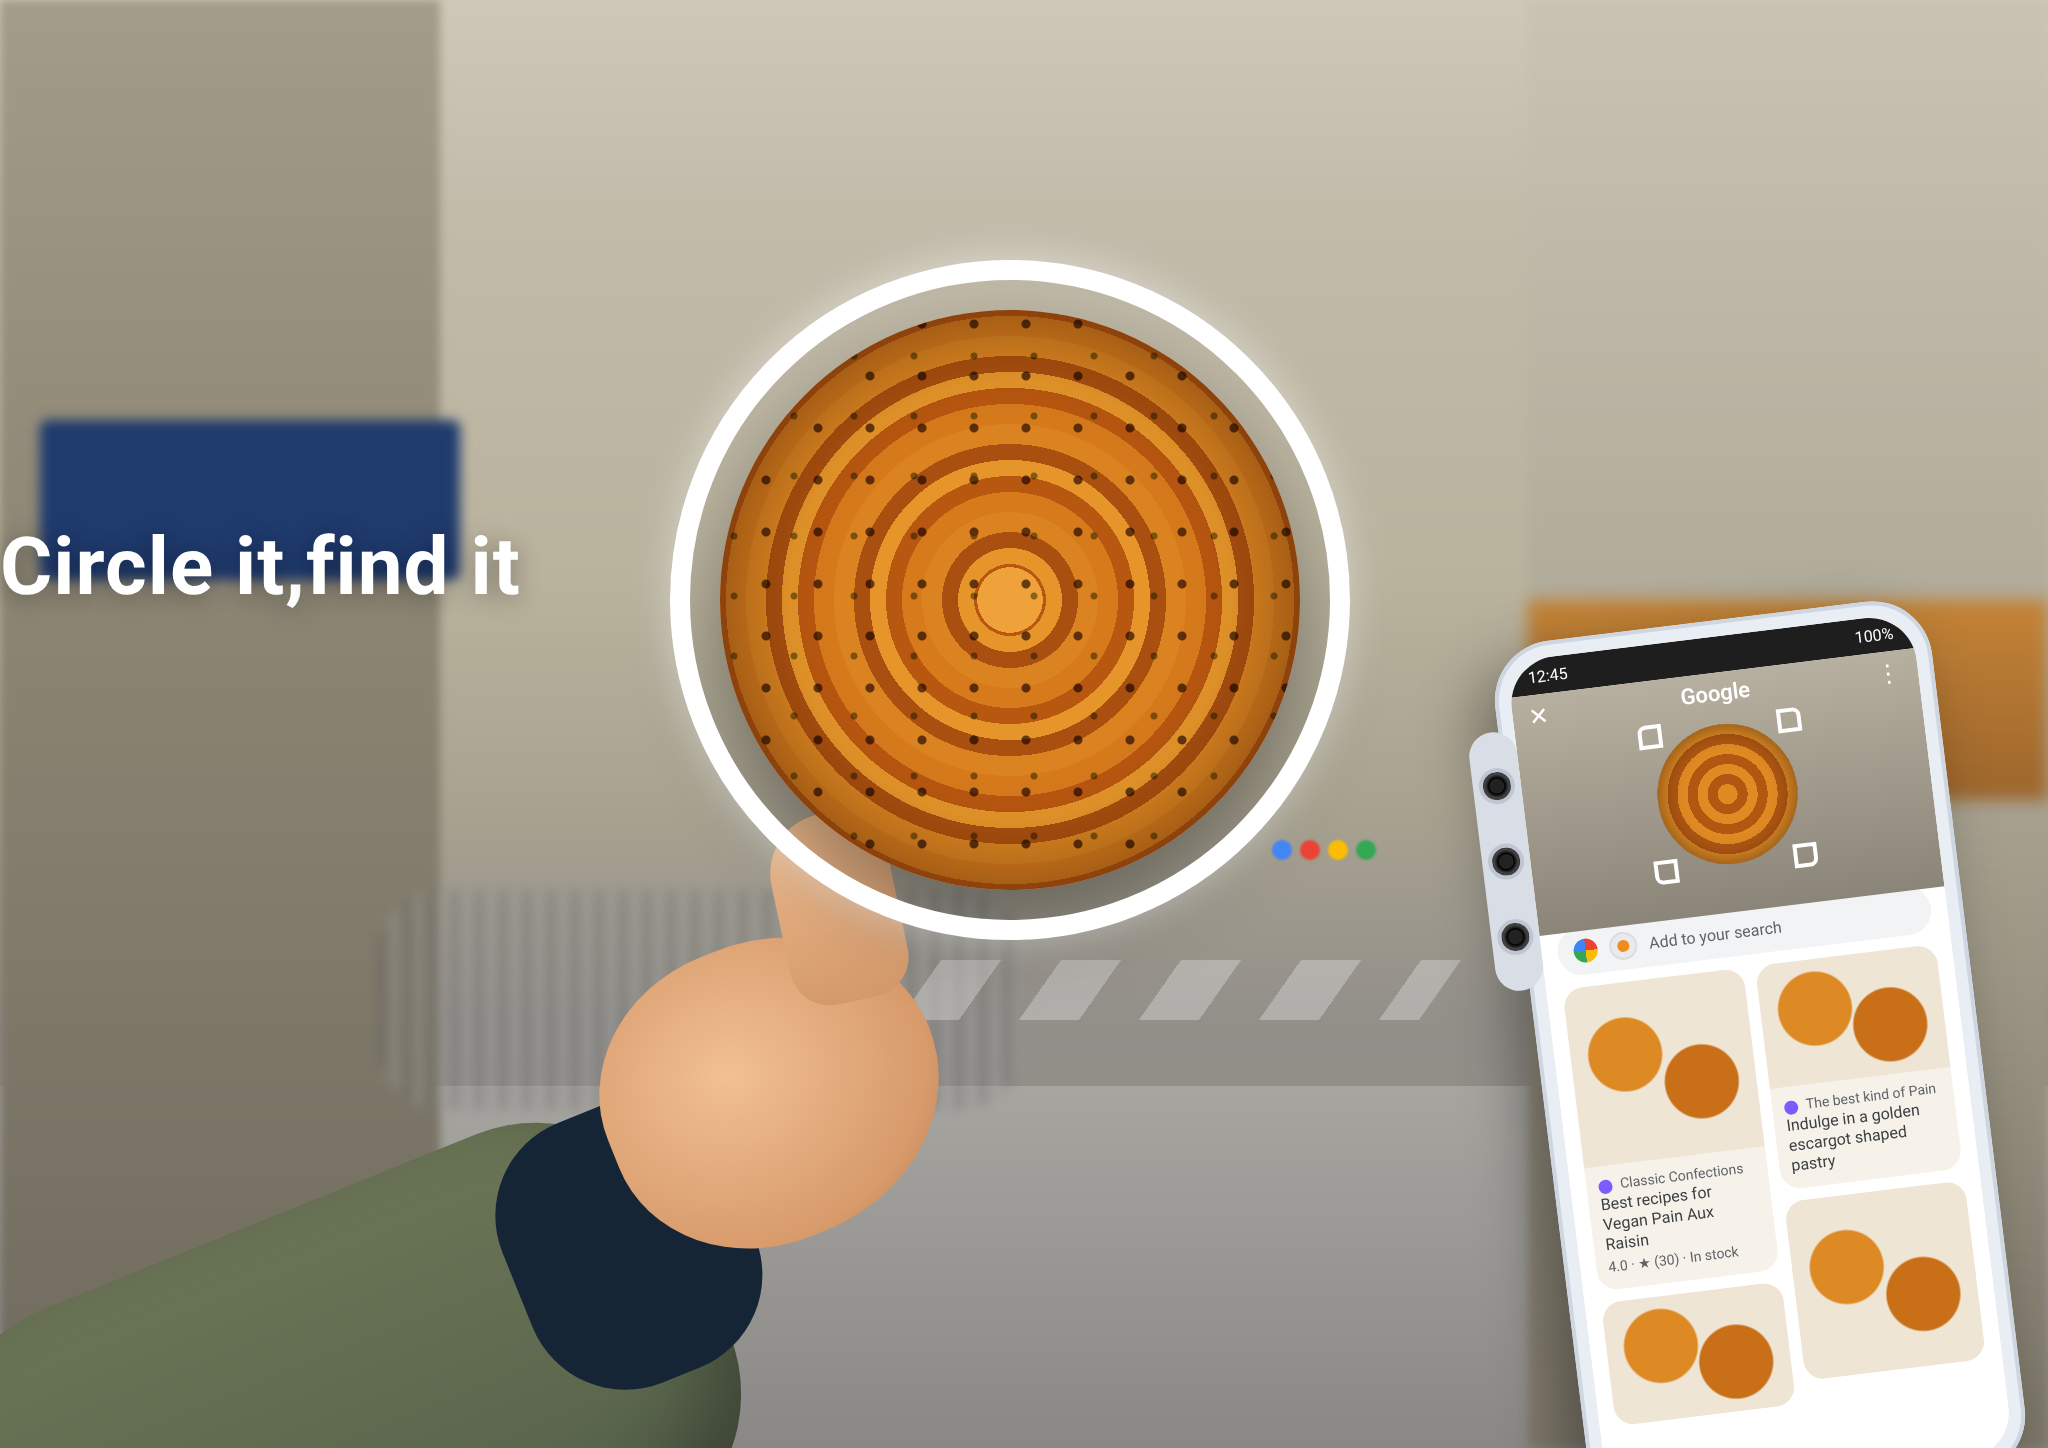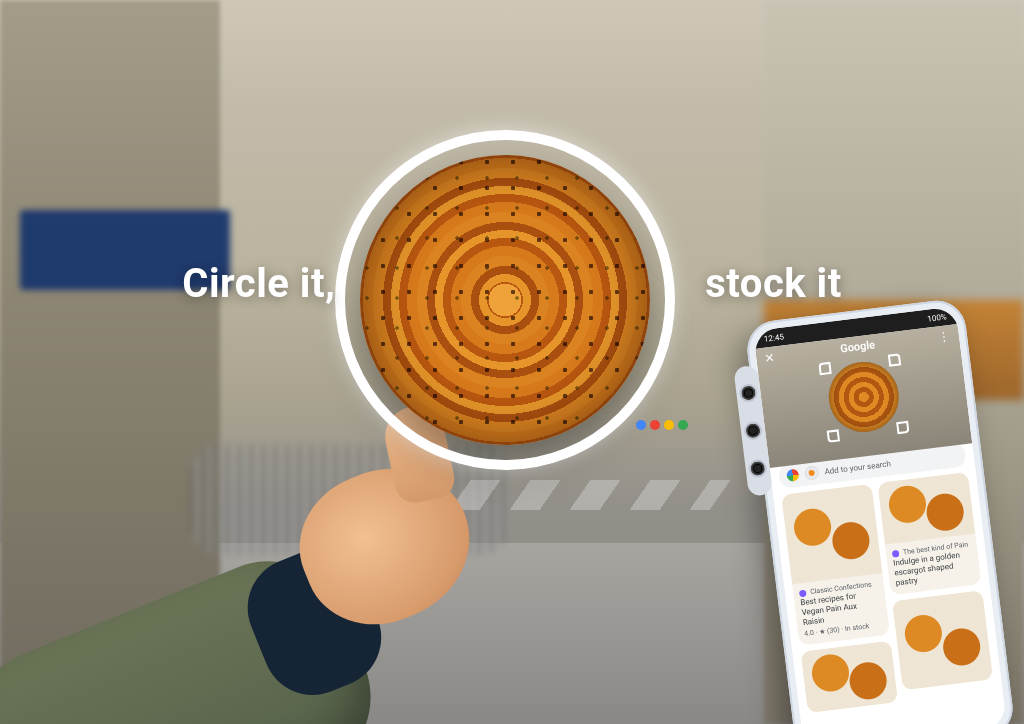--- a/index.html
+++ b/index.html
@@ -150,22 +150,20 @@
   .google-dots span { width: 10px; height: 10px; border-radius: 50%; display:block; filter: blur(.5px); }
   .gd-b { background:#4285F4; } .gd-r { background:#EA4335; }
   .gd-y { background:#FBBC05; } .gd-g { background:#34A853; }
 
   
   .headline {
     position: absolute;
     top: 260px;
     width: 100%;
     display: flex;
-    justify-content: center;
-    gap: 370px;
     font-size: 40px;
     font-weight: 700;
     color: #fff;
     letter-spacing: 0.5px;
     text-shadow: 0 2px 12px rgba(0,0,0,.35);
   }
 
   
   .phone {
     position: absolute;
@@ -308,21 +306,21 @@
 <div class="circle-outline"></div>
 <div class="google-dots">
   <span class="gd-b"></span>
     <span class="gd-r"></span>
     <span class="gd-y"></span>
     <span class="gd-g"></span>
 </div>
 
 <div class="headline">
   <span>Circle it,</span>
-  <span>stock it</span>
+  <span>find it</span>
 </div>
 
 <div class="phone">
   <div class="camera-bar">
     <div class="lens"></div>
     <div class="lens"></div>
     <div class="lens"></div>
   </div>
   <div class="screen">
 

